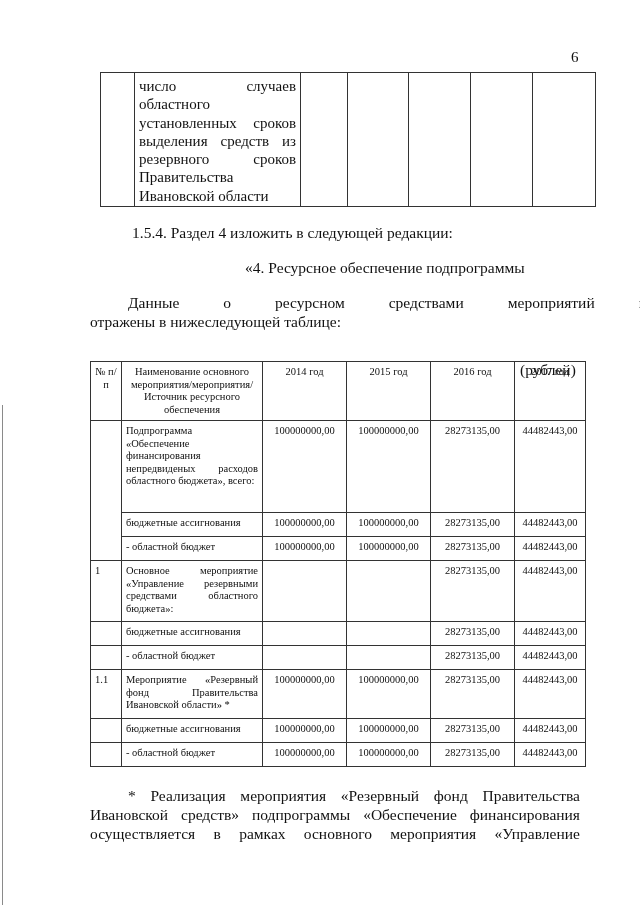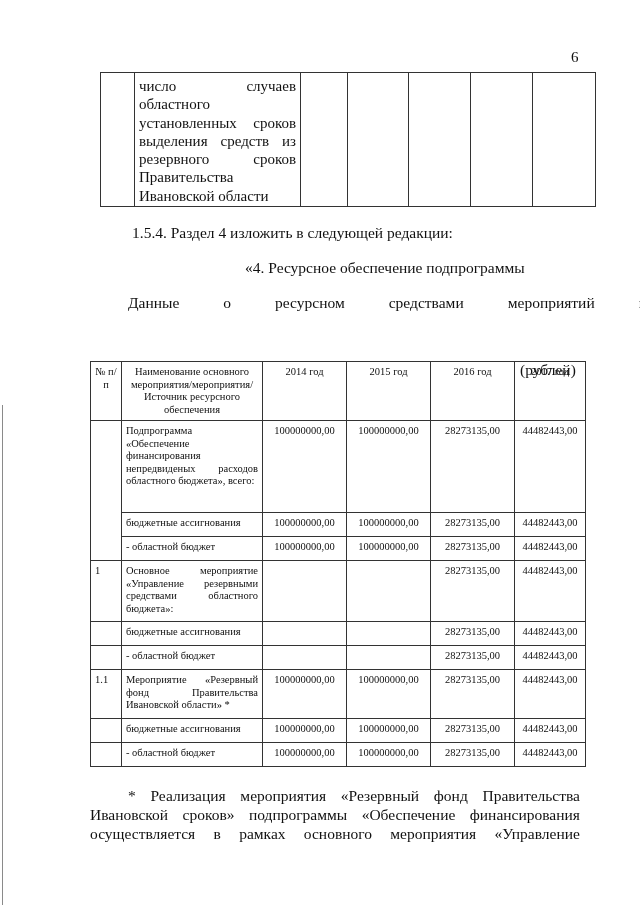--- a/index.html
+++ b/index.html
@@ -166,20 +166,21 @@
 <div class="para p-heading">«4. Ресурсное обеспечение подпрограммы</div>
 <div class="para p-intro">
   <div class="justify-line" id="intro-line1" style="padding-left:38px;gap:44px;">
       <span>Данные</span>
       <span>о</span>
       <span>ресурсном</span>
       <span>средствами</span>
       <span>мероприятий</span>
       <span>подпрограммы</span>
     </div>
+  <div>отражены в нижеследующей таблице:</div>
 </div>
 <div class="para p-units">(рублей)</div>
 
 <table class="res-table">
   <thead>
     <tr class="hdr">
       <th class="w-no">№ п/п</th>
       <th class="w-name">Наименование основного мероприятия/мероприятия/ Источник ресурсного обеспечения</th>
       <th class="w-y">2014 год</th>
       <th class="w-y">2015 год</th>
@@ -268,21 +269,21 @@
     <div class="justify-line first">
       <span>*</span>
       <span>Реализация</span>
       <span>мероприятия</span>
       <span>«Резервный</span>
       <span>фонд</span>
       <span>Правительства</span>
     </div>
     <div class="justify-line">
       <span>Ивановской</span>
-      <span>сроков»</span>
+      <span>средств»</span>
       <span>подпрограммы</span>
       <span>«Обеспечение</span>
       <span>финансирования</span>
     </div>
     <div class="justify-line">
       <span>осуществляется</span>
       <span>в</span>
       <span>рамках</span>
       <span>основного</span>
       <span>мероприятия</span>

